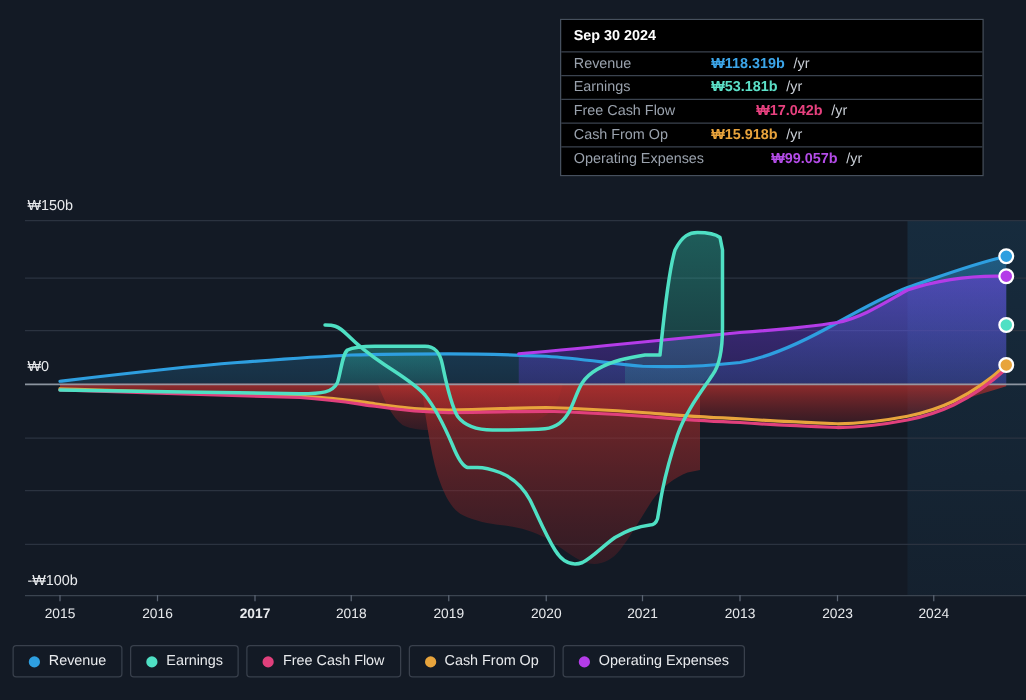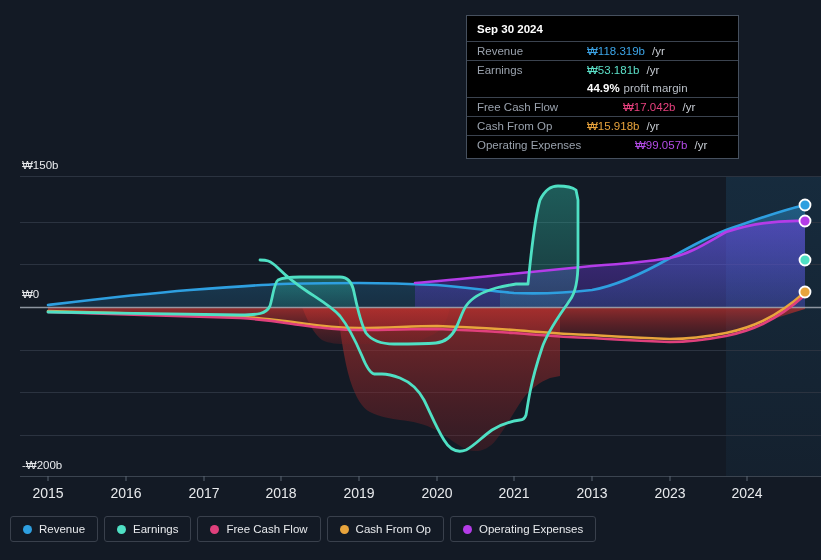--- a/index.html
+++ b/index.html
@@ -7,33 +7,33 @@
        font-family:"Liberation Sans","DejaVu Sans",sans-serif;
        -webkit-font-smoothing:antialiased;}
   #app{position:relative;width:821px;height:560px;background:#131a25;}
 
   
   #chart-area{position:absolute;left:0;top:0;width:821px;height:505px;}
   #plot-svg{position:absolute;left:0;top:0;}
 
   
   .ylabel{position:absolute;color:#e8eaed;font-size:11.5px;white-space:nowrap;}
-  .xlabel{position:absolute;color:#e8eaed;font-size:14px;white-space:nowrap;
+  .xlabel{position:absolute;color:#e8eaed;font-size:11px;white-space:nowrap;
           text-align:center;width:60px;}
 
   
-  #tooltip{position:absolute;left:466px;top:15px;width:273px;
+  #tooltip{position:absolute;left:448px;top:15px;width:339px;
            background:#000;border:1px solid #46505e;box-sizing:border-box;
            padding:7px 0 4px 0;}
   #tooltip .tt-date{color:#fff;font-size:11.5px;font-weight:bold;
            padding:0 10px 6px 10px;}
   .tt-row{display:flex;align-items:center;padding:3px 10px;
           border-top:1px solid #3b434f;font-size:11.5px;}
   .tt-label{color:#9aa2ad;width:110px;flex:0 0 110px;}
-  .tt-val{font-weight:normal;}
+  .tt-val{font-weight:bold;}
   .tt-unit{color:#c8cdd4;margin-left:7px;font-weight:normal;}
   .tt-row.sub{border-top:none;}
   .tt-row.sub .tt-label{width:110px;}
   .tt-margin{color:#fff;font-weight:bold;}
   .tt-margin-txt{color:#b9bfc7;margin-left:4px;font-weight:normal;}
 
   
   #legend{position:absolute;left:10px;top:516px;display:flex;gap:6px;}
   .lg-item{display:flex;align-items:center;gap:7px;
            border:1px solid #39404c;border-radius:3px;
@@ -181,25 +181,25 @@
         <line x1="437" y1="476" x2="437" y2="481"></line>
         <line x1="514" y1="476" x2="514" y2="481"></line>
         <line x1="592" y1="476" x2="592" y2="481"></line>
         <line x1="670" y1="476" x2="670" y2="481"></line>
         <line x1="747" y1="476" x2="747" y2="481"></line>
       </g>
     </svg>
 
     <div class="ylabel" style="left:22px;top:159px;">₩150b</div>
     <div class="ylabel" style="left:22px;top:288px;">₩0</div>
-    <div class="ylabel" style="left:22px;top:459px;">-₩200b</div>
+    <div class="ylabel" style="left:22px;top:459px;">-₩100b</div>
 
     <div class="xlabel" style="left:18px;top:485px;">2015</div>
     <div class="xlabel" style="left:96px;top:485px;">2016</div>
-    <div class="xlabel" style="left:174px;top:485px;">2017</div>
+    <div class="xlabel" style="left:174px;top:485px;font-weight:bold;">2017</div>
     <div class="xlabel" style="left:251px;top:485px;">2018</div>
     <div class="xlabel" style="left:329px;top:485px;">2019</div>
     <div class="xlabel" style="left:407px;top:485px;">2020</div>
     <div class="xlabel" style="left:484px;top:485px;">2021</div>
     <div class="xlabel" style="left:562px;top:485px;">2013</div>
     <div class="xlabel" style="left:640px;top:485px;">2023</div>
     <div class="xlabel" style="left:717px;top:485px;">2024</div>
   </div>
 
   <div id="tooltip">
@@ -210,25 +210,20 @@
       <span class="tt-val" style="color:#3ca5e8;">₩118.319b</span>
       <span class="tt-unit">/yr</span>
     </div>
 
     <div class="tt-row">
       <span class="tt-label">Earnings</span>
       <span class="tt-val" style="color:#5ce0c8;">₩53.181b</span>
       <span class="tt-unit">/yr</span>
     </div>
 
-    <div class="tt-row sub">
-      <span class="tt-label"></span>
-      <span class="tt-margin">44.9%</span>
-      <span class="tt-margin-txt">profit margin</span>
-    </div>
 
     <div class="tt-row">
       <span class="tt-label">Free Cash Flow</span>
       <span class="tt-val" style="color:#e8417f;padding-left:36px;">₩17.042b</span>
       <span class="tt-unit">/yr</span>
     </div>
 
     <div class="tt-row">
       <span class="tt-label">Cash From Op</span>
       <span class="tt-val" style="color:#e8a33c;">₩15.918b</span>

